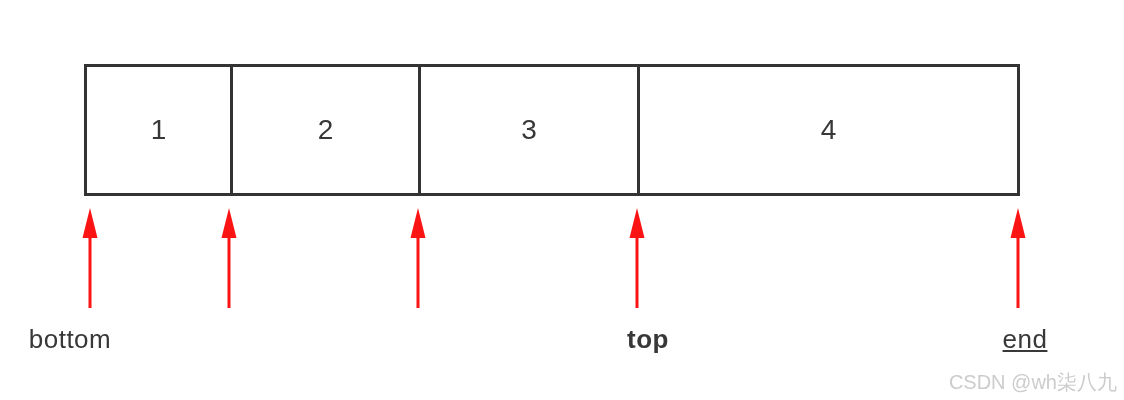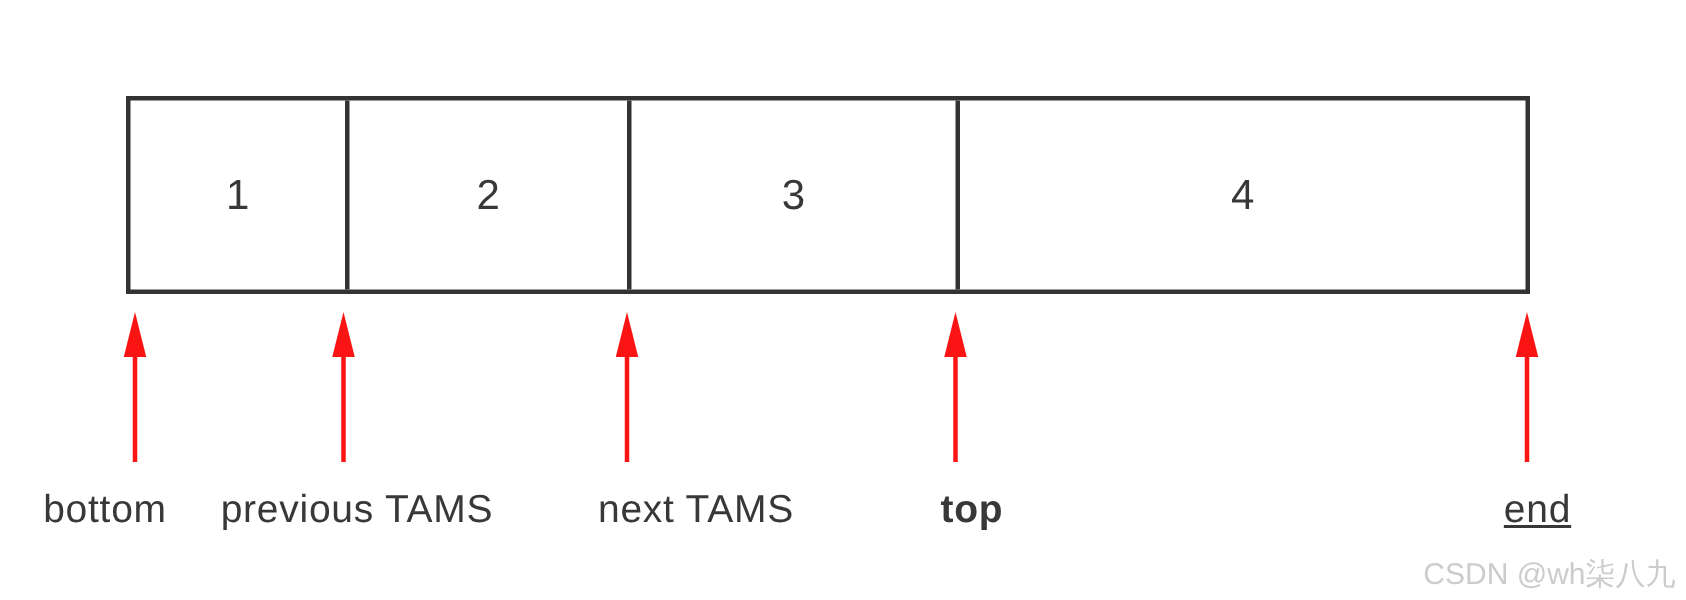--- a/index.html
+++ b/index.html
@@ -125,20 +125,18 @@
     </svg>
   </div>
   <div class="pointer-arrow arr-end">
     <svg width="18" height="100" viewBox="0 0 18 100" aria-hidden="true">
       <polygon class="arrow-fill" points="9,0 16.5,30 1.5,30"></polygon>
       <rect class="arrow-fill" x="7.5" y="26" width="3" height="74"></rect>
     </svg>
   </div>
 
   <div class="pointer-label lbl-bottom">bottom</div>
-  <div class="pointer-label lbl-previous-tams">previous TAMS</div>
-  <div class="pointer-label lbl-next-tams">next TAMS</div>
   <div class="pointer-label lbl-top">top</div>
   <div class="pointer-label lbl-end">end</div>
 
   <div class="watermark">CSDN @wh柒八九</div>
 
 </div>
 
 </body></html>

